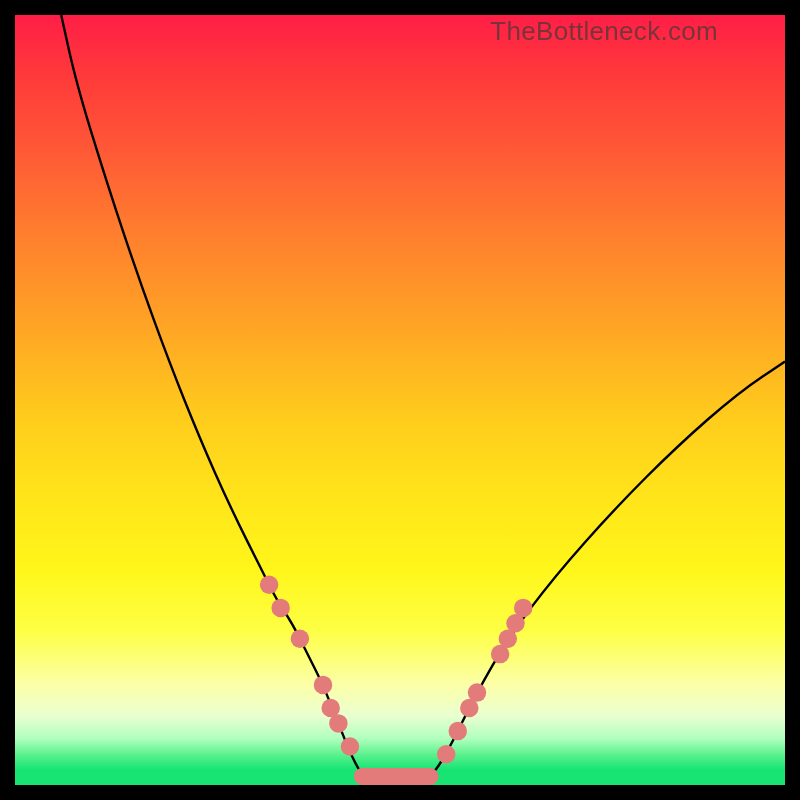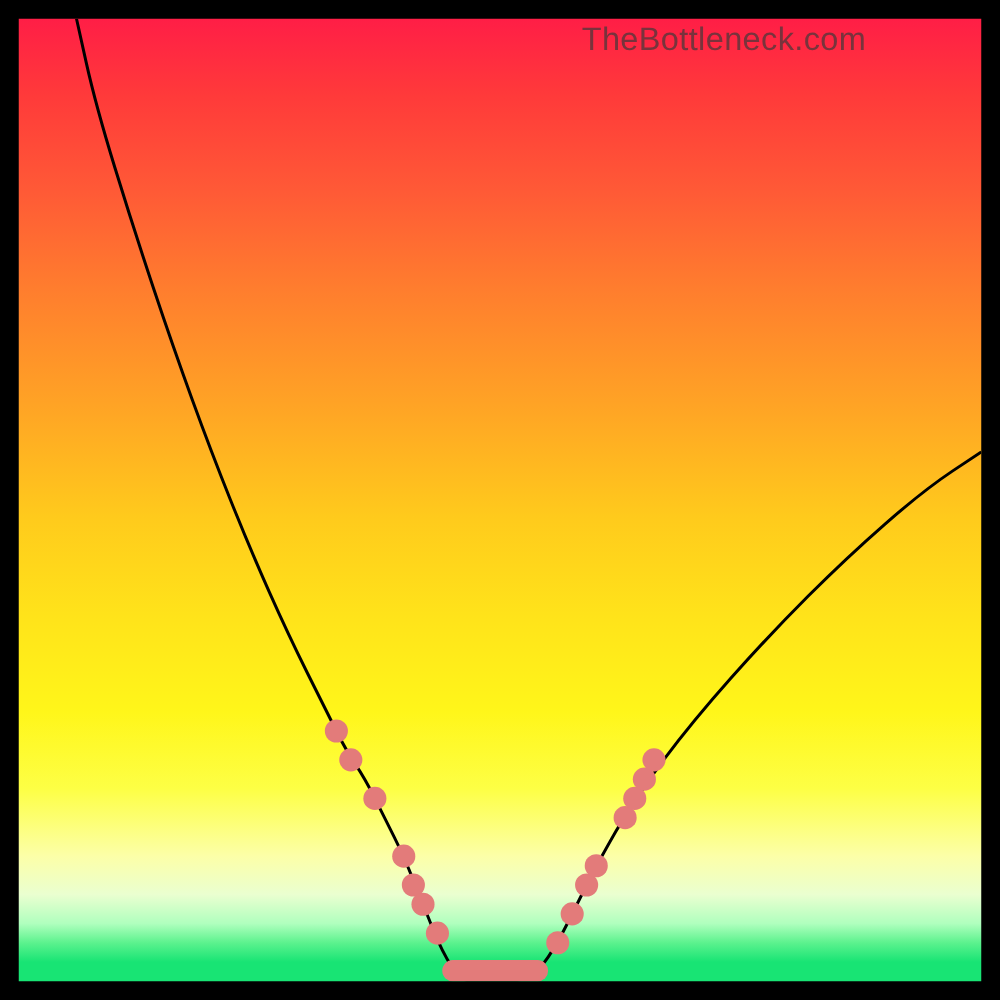--- a/index.html
+++ b/index.html
@@ -8,20 +8,21 @@
     width: 800px;
     height: 800px;
     background: #000;
     font-family: Arial, Helvetica, sans-serif;
     overflow: hidden;
   }
   .chart-wrap {
     position: relative;
     width: 717px;
     height: 800px;
+    padding-left: 25px;
   }
   .plot-area {
     position: absolute;
     left: 15px;
     top: 15px;
     width: 770px;
     height: 770px;
     background: linear-gradient(
       to bottom,
       #ff1e46 0%,

